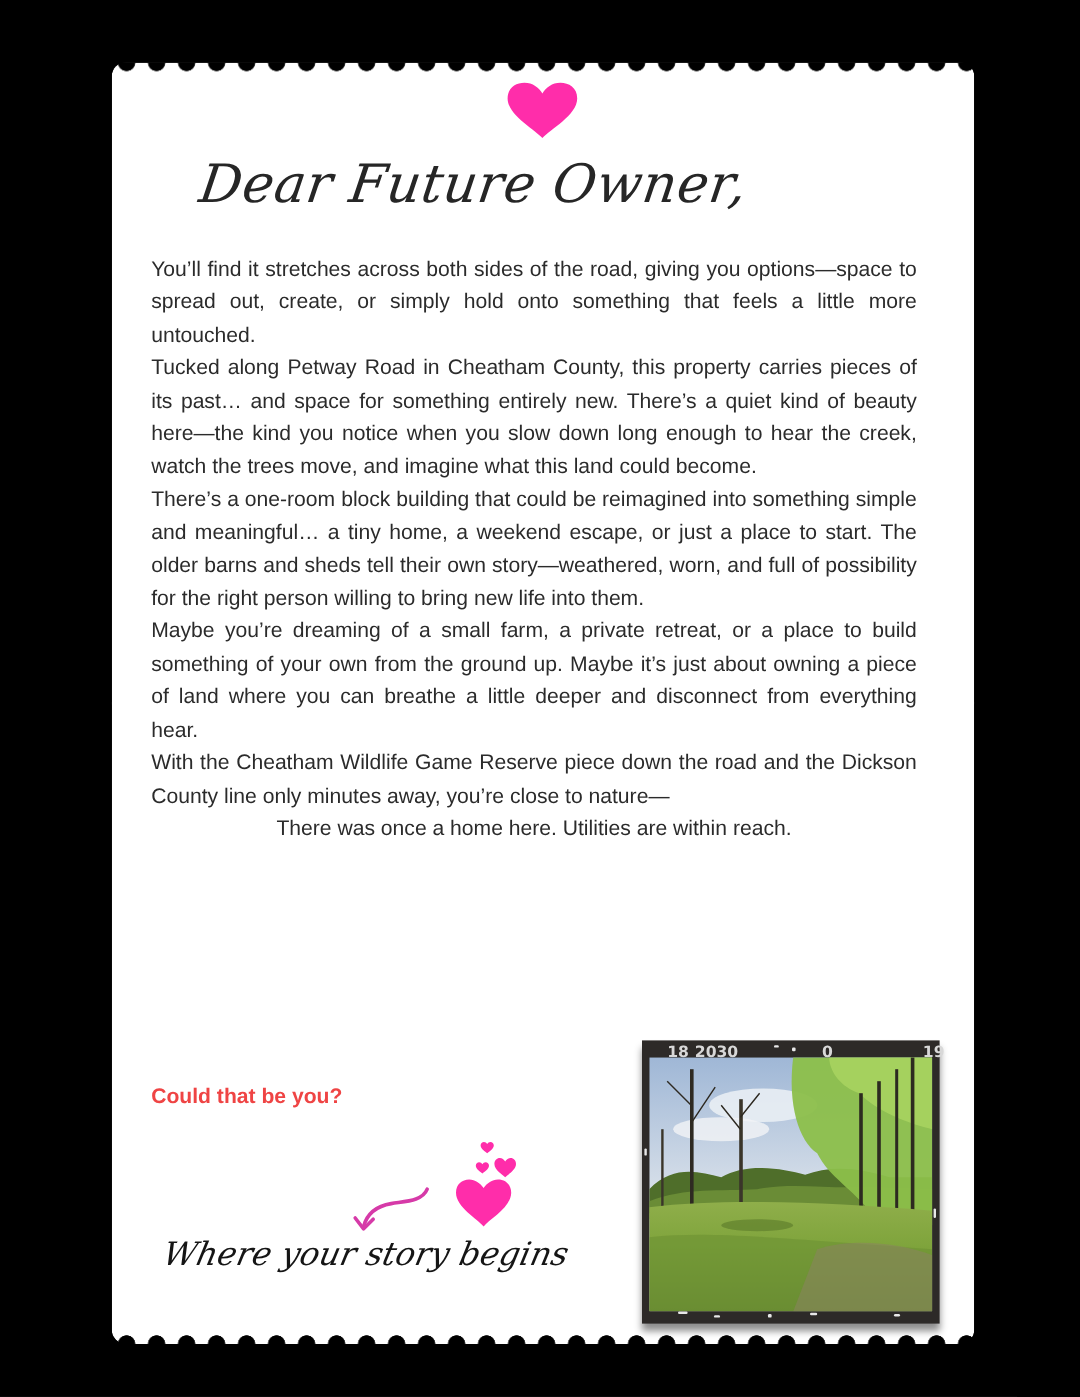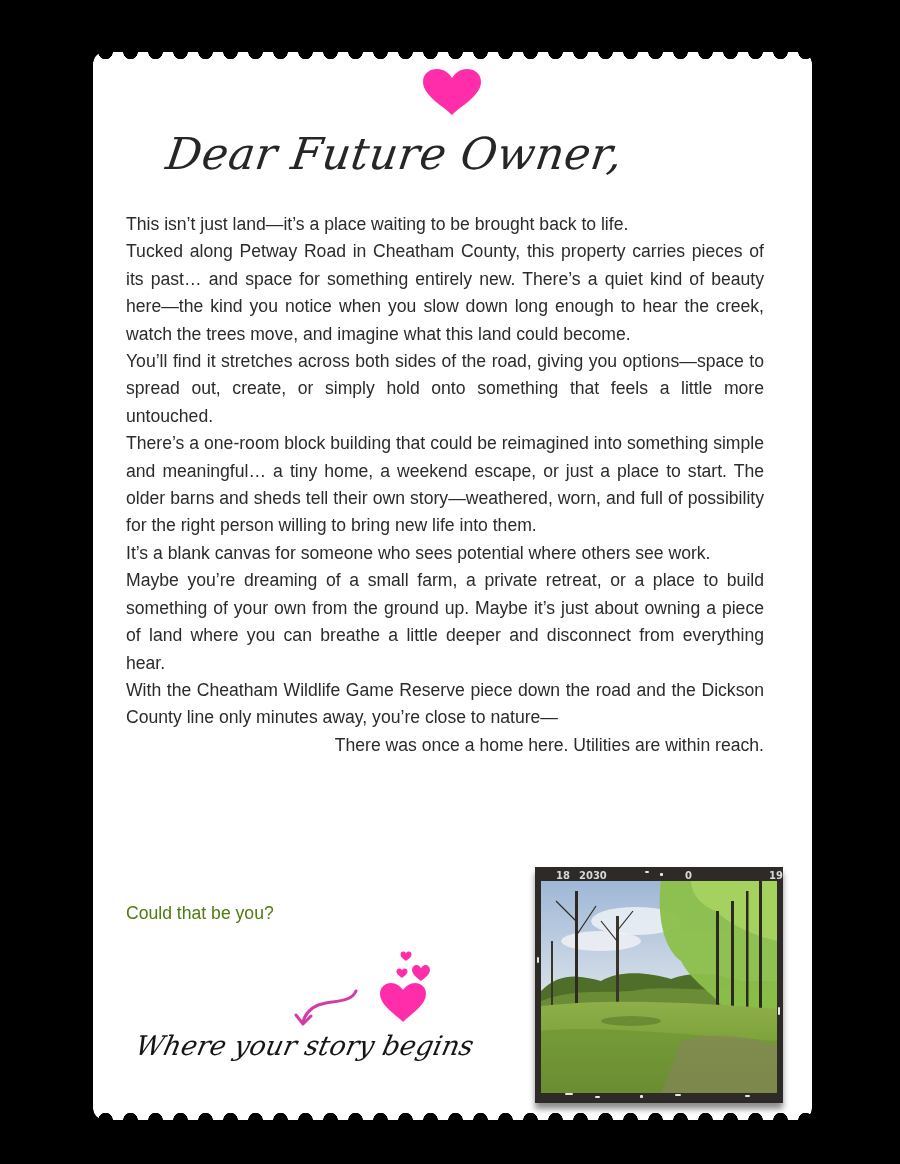--- a/index.html
+++ b/index.html
@@ -70,30 +70,30 @@
       font-family: "Liberation Sans", sans-serif;
       font-size: 17.6px;
       line-height: 27.4px;
       color: #2b2b2b;
     }
     .body-text p {
       margin: 0;
       text-align: justify;
     }
     .body-text p.nojust {
-      text-align: right;
+      text-align: center;
     }
     .closing {
       position: absolute;
       left: 126px;
       top: 903px;
       font-family: "Liberation Sans", sans-serif;
-      font-weight: normal;
+      font-weight: bold;
       font-size: 17.6px;
-      color: #4d7c0f;
+      color: #ef4444;
     }
     .signature {
       position: absolute;
       left: 133px;
       top: 1030px;
       font-family: "DejaVu Serif", serif;
       font-style: italic;
       font-size: 27px;
       color: #151515;
       transform: skewX(-12deg);
@@ -120,21 +120,21 @@
       top: 867px;
       width: 248px;
       height: 236px;
       background: #2d2a28;
       box-shadow: 0 6px 6px rgba(0,0,0,0.45);
     }
     .film-label {
       position: absolute;
       top: 3px;
       font-family: "DejaVu Sans", sans-serif;
-      font-size: 10px;
+      font-size: 13px;
       color: #d8d8d8;
       font-weight: bold;
     }
     .photo {
       position: absolute;
       left: 6px;
       top: 14px;
       width: 236px;
       height: 212px;
       overflow: hidden;
@@ -153,25 +153,23 @@
   <div class="stamp-inner"></div>
 </div>
 
 <svg class="top-heart" viewBox="0 0 62 48">
   <path d="M31 47 C 25 40, 2 28, 2 14 C 2 5, 9 1, 16 1 C 23 1, 28 5, 31 10 C 34 5, 39 1, 46 1 C 53 1, 60 5, 60 14 C 60 28, 37 40, 31 47 Z" fill="#ff2daa"></path>
 </svg>
 
 <div class="title">Dear Future Owner,</div>
 
 <div class="body-text">
-  <p>This isn’t just land—it’s a place waiting to be brought back to life.</p>
+  <p>You’ll find it stretches across both sides of the road, giving you options—space to spread out, create, or simply hold onto something that feels a little more untouched.</p>
   <p>Tucked along Petway Road in Cheatham County, this property carries pieces of its past… and space for something entirely new. There’s a quiet kind of beauty here—the kind you notice when you slow down long enough to hear the creek, watch the trees move, and imagine what this land could become.</p>
-  <p>You’ll find it stretches across both sides of the road, giving you options—space to spread out, create, or simply hold onto something that feels a little more untouched.</p>
   <p>There’s a one-room block building that could be reimagined into something simple and meaningful… a tiny home, a weekend escape, or just a place to start. The older barns and sheds tell their own story—weathered, worn, and full of possibility for the right person willing to bring new life into them.</p>
-  <p>It’s a blank canvas for someone who sees potential where others see work.</p>
   <p>Maybe you’re dreaming of a small farm, a private retreat, or a place to build something of your own from the ground up. Maybe it’s just about owning a piece of land where you can breathe a little deeper and disconnect from everything hear.</p>
   <p>With the Cheatham Wildlife Game Reserve piece down the road and the Dickson County line only minutes away, you’re close to nature—</p>
   <p class="nojust">There was once a home here.  Utilities are within reach.</p>
 </div>
 
 <div class="closing">Could that be you?</div>
 
 <svg class="arrow" viewBox="0 0 72 46">
   <path d="M64 6 C 60 16, 46 16, 34 18 C 22 20, 14 26, 11 37" fill="none" stroke="#d63aa8" stroke-width="3" stroke-linecap="round"></path>
   <path d="M4 30 L 11 39 L 19 31" fill="none" stroke="#d63aa8" stroke-width="3" stroke-linecap="round" stroke-linejoin="round"></path>

